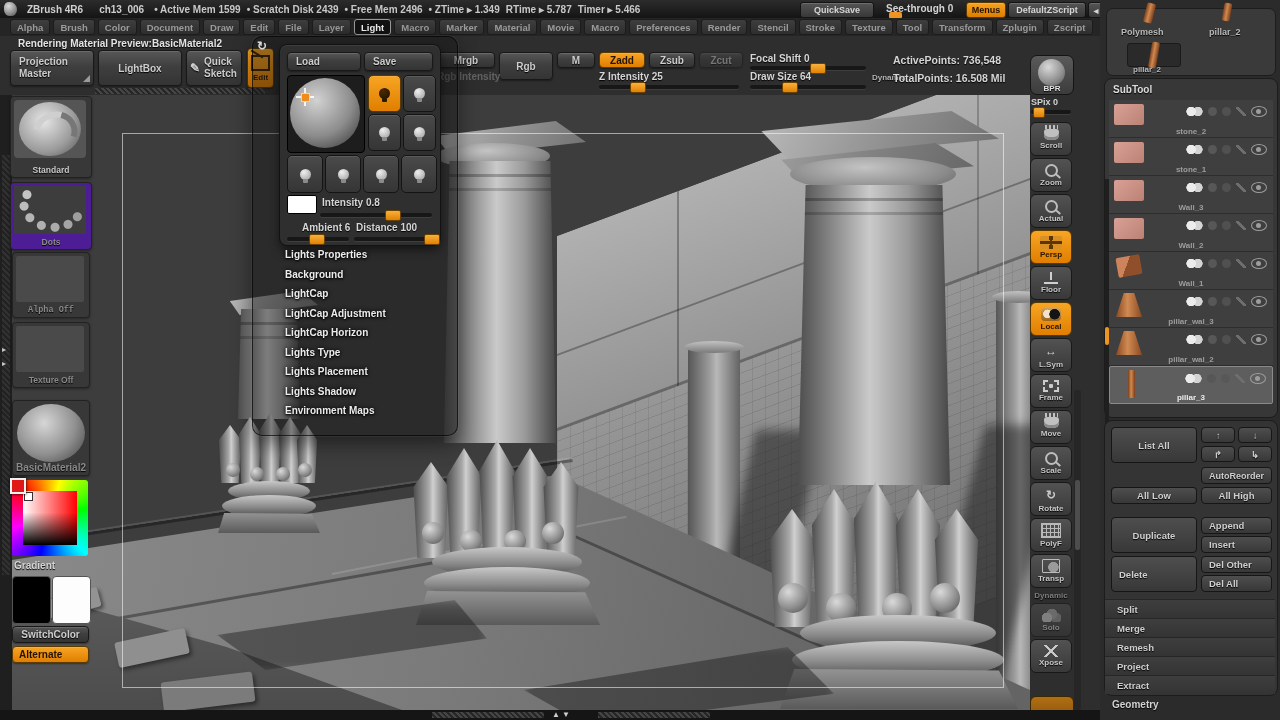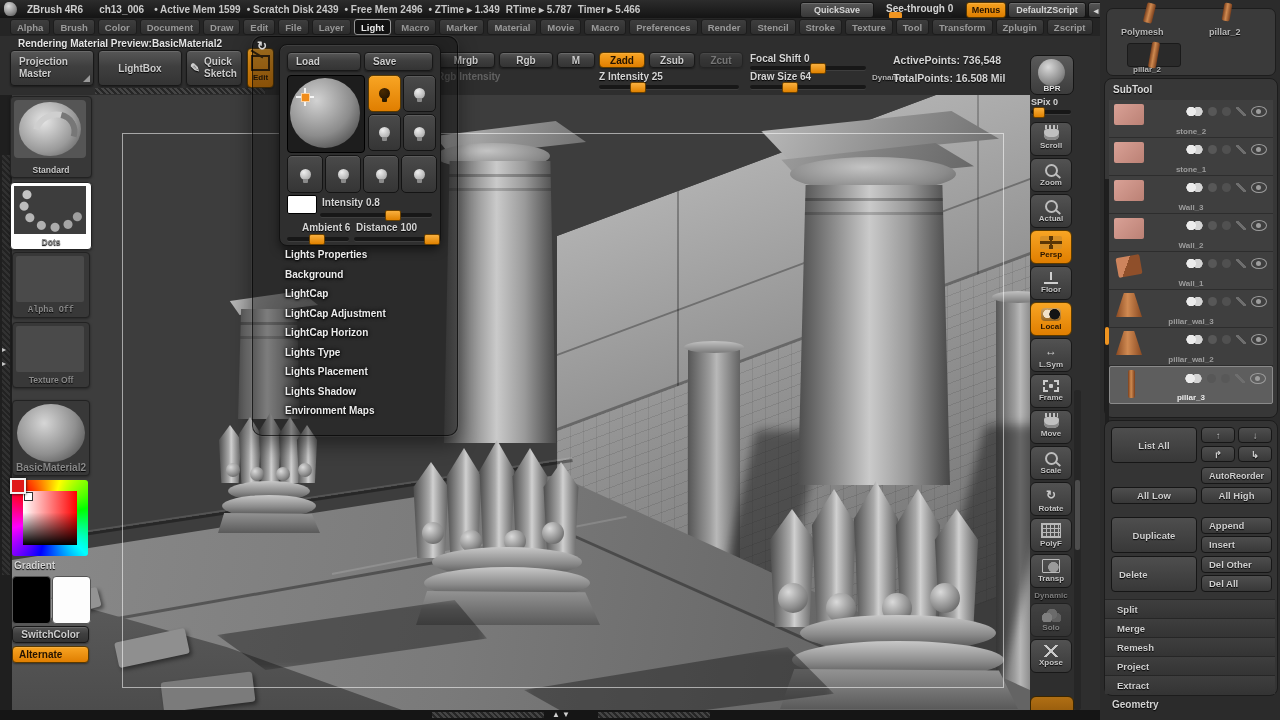--- a/index.html
+++ b/index.html
@@ -367,21 +367,21 @@
   <div class="zbtn abs" style="left:98px;top:50px;width:84px;height:36px;">LightBox</div>
   <div class="zbtn abs" style="left:186px;top:50px;width:56px;height:36px;line-height:1.2;">
     <span class="penicon">✎</span>
       <span style="width:34px;">Quick Sketch</span>
   </div>
   <div class="zbtn accent abs" style="left:247px;top:48px;width:27px;height:40px;flex-direction:column;font-size:8px;gap:1px;">
     <span class="editico"></span>
       <span>Edit</span>
   </div>
   <div class="zbtn abs" style="left:437px;top:52px;width:58px;height:16px;">Mrgb</div>
-  <div class="zbtn abs" style="left:499px;top:52px;width:54px;height:16px;">Rgb</div>
+  <div class="zbtn abs" style="left:499px;top:52px;width:54px;height:28px;">Rgb</div>
   <div class="zbtn abs" style="left:557px;top:52px;width:38px;height:16px;">M</div>
   <div class="zbtn accent abs" style="left:599px;top:52px;width:46px;height:16px;">Zadd</div>
   <div class="zbtn abs" style="left:649px;top:52px;width:46px;height:16px;">Zsub</div>
   <div class="zbtn dimmed abs" style="left:699px;top:52px;width:44px;height:16px;">Zcut</div>
   <div class="dimlab" style="left:437px;top:71px;">Rgb Intensity</div>
   <div class="lab" style="left:599px;top:71px;">Z Intensity 25</div>
   <div class="track" style="left:599px;top:85px;width:140px;">
       <i style="left:22%;"></i>
     </div>
   <div class="lab" style="left:750px;top:53px;">Focal Shift 0</div>
@@ -485,21 +485,21 @@
       <div class="fsh" style="left:512px;top:552px;width:310px;height:78px;clip-path:polygon(85% 0,100% 60%,20% 100%,0 55%);"></div>
     </div>
 
     <div class="frame"></div>
   </div>
 
   <div class="side-item" style="left:10px;top:96px;width:80px;height:80px;z-index:10;">
     <span class="brush-thumb"></span>
     <span class="side-lab">Standard</span>
   </div>
-  <div class="side-item" style="left:10px;top:182px;width:80px;height:66px;z-index:10;background:#ffffff;">
+  <div class="side-item" style="left:10px;top:182px;width:80px;height:66px;z-index:10;background:#4c1d95;">
     <span class="dots-thumb"></span>
     <span class="side-lab dim">Dots</span>
   </div>
   <div class="side-item" style="left:12px;top:252px;width:76px;height:64px;z-index:10;font-family:Liberation Mono, monospace;">
     <span class="flat-thumb"></span>
     <span class="side-lab dim">Alpha Off</span>
   </div>
   <div class="side-item" style="left:12px;top:322px;width:76px;height:64px;z-index:10;">
     <span class="flat-thumb"></span>
     <span class="side-lab dim">Texture Off</span>

